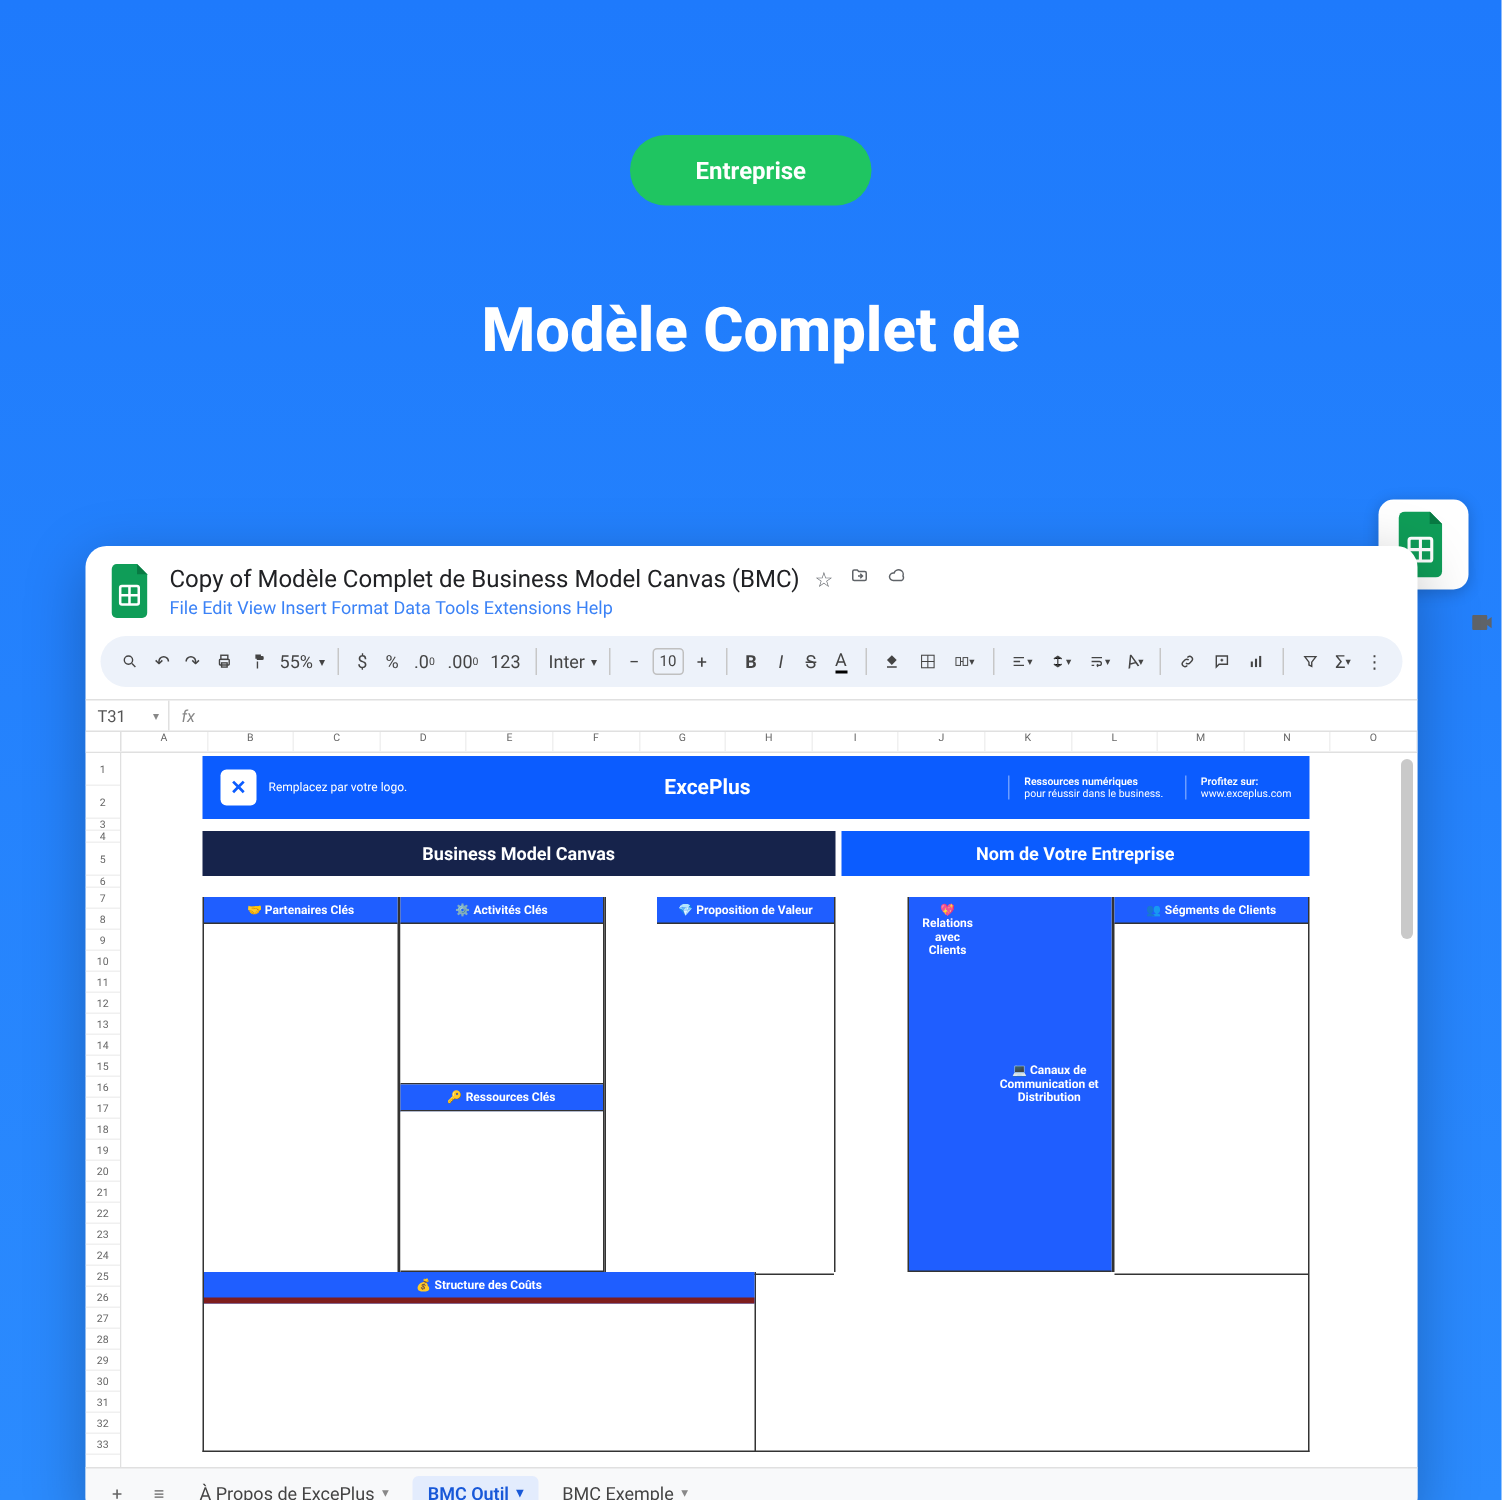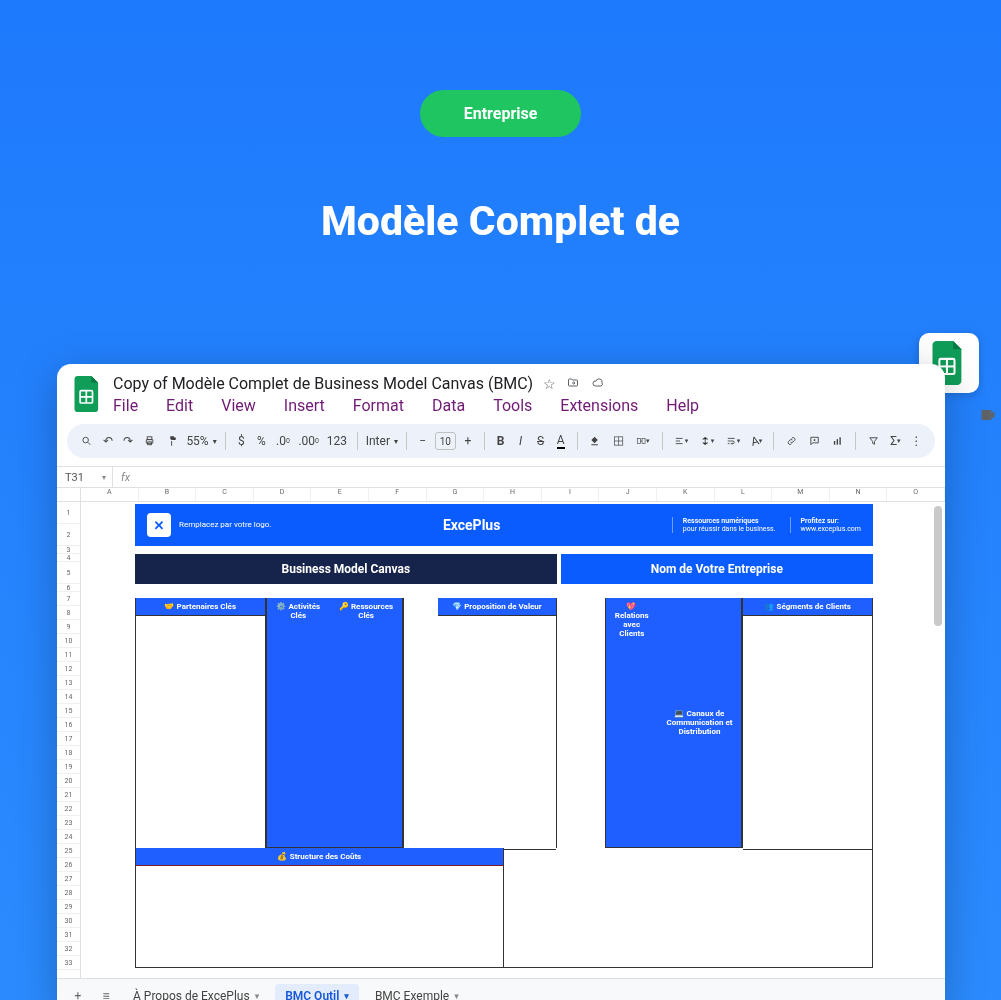--- a/index.html
+++ b/index.html
@@ -65,23 +65,23 @@
   font-size: 16px;
   color: #202124;
   font-weight: 400;
 }
 .title-icons {
   display: inline-flex; gap: 10px; margin-left: 6px; color: #5f6368;
 }
 .title-icons span { font-size: 14px; }
 .menu-bar {
   display: flex;
-  gap: 28px;
-  font-size: 16px;
-  color: #701a75;
+  gap: 3px;
+  font-size: 12px;
+  color: #3b82f6;
   margin-top: 3px;
 }
 .menu-bar span { cursor: default; }
 
 
 .toolbar {
   margin: 8px 10px 0 10px;
   background: #edf2fa;
   border-radius: 26px;
   height: 34px;
@@ -231,21 +231,21 @@
 
 .bmc-top {
   margin-top: 14px;
   display: flex;
   height: 250px;
 }
 .bmc-col { border-left: 1px solid #333; border-right: 1px solid #333; }
 .bmc-col:first-child { border-left: 1px solid #333; }
 .bmc-col:last-child { border-right: 1px solid #333; }
 .col-a { width: 19%; }
-.col-b { width: 20%; display: flex; }
+.col-b { width: 20%; display: flex; flex-direction: column; }
 .col-c { width: 22%; padding-left: 34px; }
 .col-d { width: 20%; display: flex; flex-direction: row; margin-left: 48px; }
 .col-e { width: 19%; }
 .bh {
   background: #1F5EFF;
   color: #fff;
   font-size: 8px;
   font-weight: 700;
   padding: 4px 5px;
   text-align: center;
@@ -264,21 +264,21 @@
 .bmc-bottom {
   display: flex;
   height: 120px;
 }
 .bmc-bottom .bcol {
   width: 50%;
   border: 1px solid #333;
   border-top: none;
 }
 .bmc-bottom .bcol + .bcol { border-left: none; }
-.bmc-bottom .bh { border-bottom: 1px solid #7f1d1d; }
+.bmc-bottom .bh { border-bottom: 4px solid #7f1d1d; }
 .bmc-bottom .bbody { height: calc(100% - 16px); }
 
 
 .sheet-tabs {
   position: absolute;
   bottom: 0; left: 0; right: 0;
   height: 34px;
   background: #f8f9fa;
   border-top: 1px solid #e0e0e0;
   display: flex;

